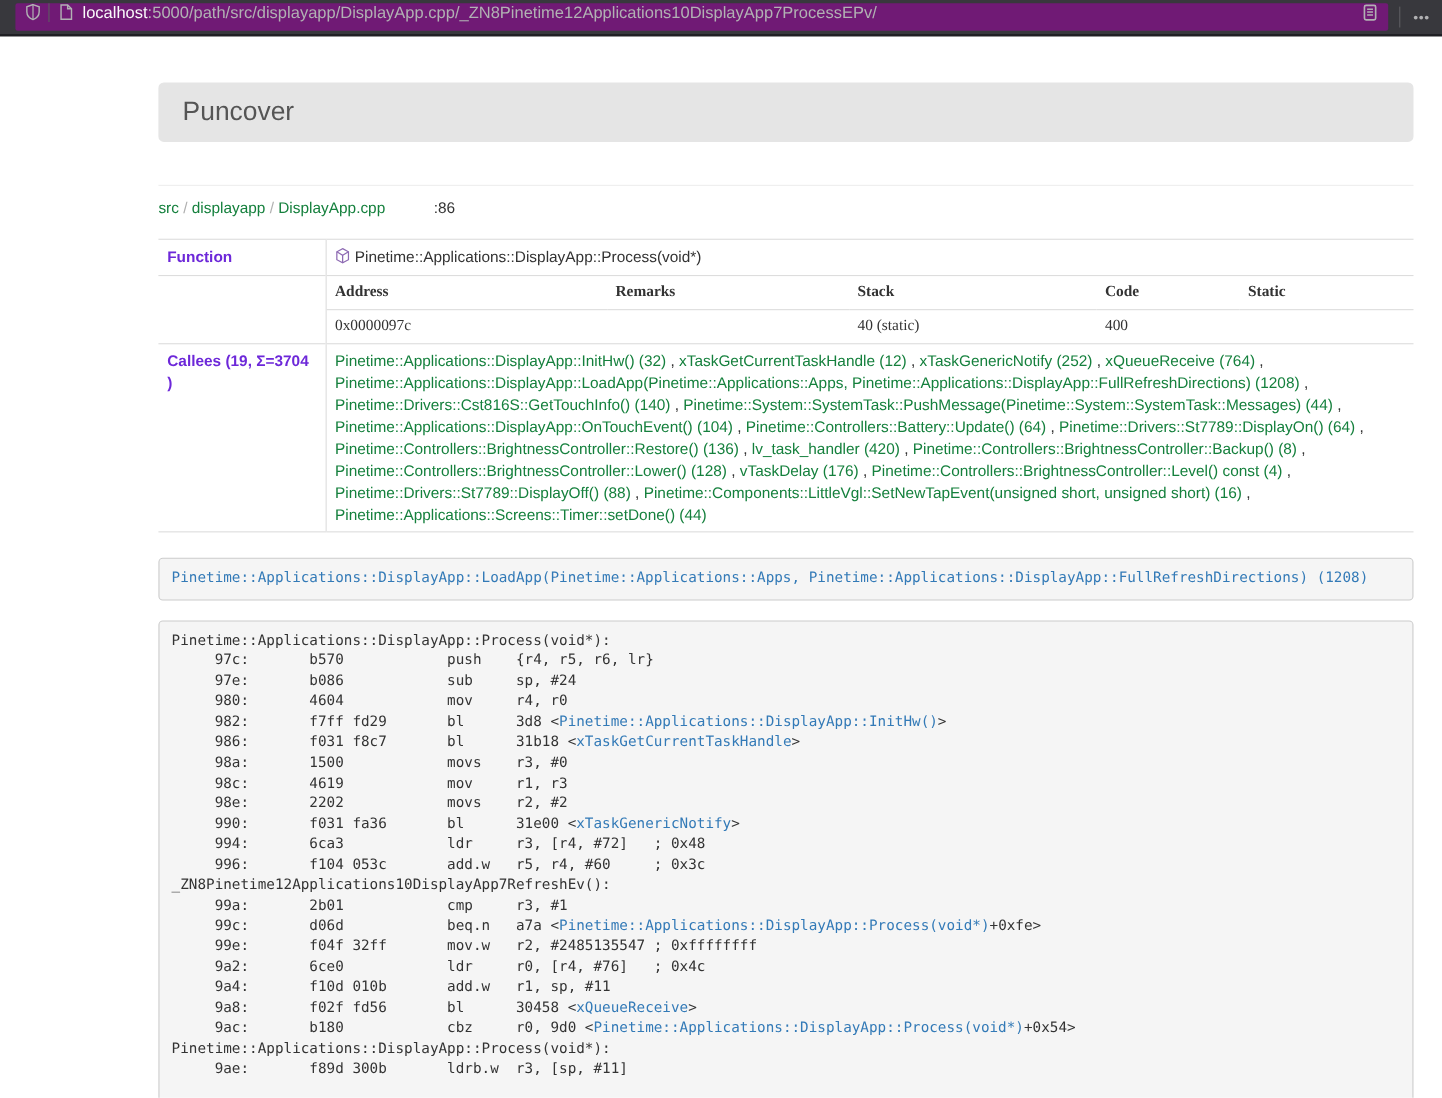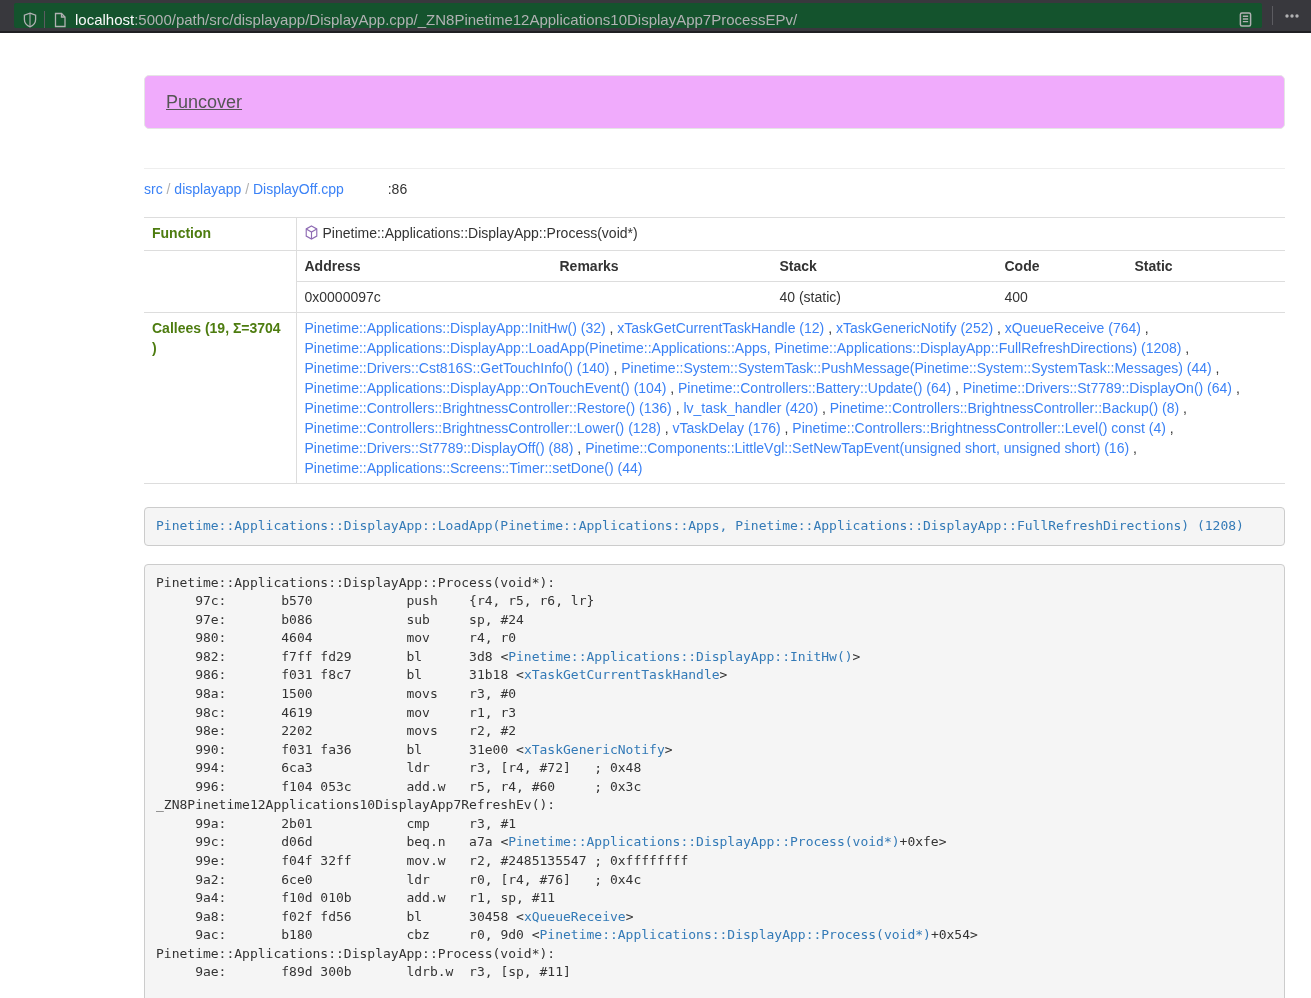--- a/index.html
+++ b/index.html
@@ -3,63 +3,63 @@
 <meta charset="utf-8">
 <style>
   * { box-sizing: border-box; }
   html, body { margin: 0; padding: 0; }
   body {
     width: 1311px; height: 998px; overflow: hidden;
     background: #fff;
     font-family: "Liberation Sans", sans-serif;
     font-size: 14px; color: #333;
   }
-  a { color: #3b82f6; text-decoration: none; }
+  a { color: #15803d; text-decoration: none; }
 
   
   .topbar {
     height: 33px; background: #38383d; border-bottom: 2px solid #1f1f23;
     display: flex; align-items: center; padding: 0 10px 0 14px;
   }
   .urlbar {
-    flex: 1; height: 25px; background: #14532d; border-radius: 2px;
-    display: flex; align-items: flex-end; padding: 0 8px; min-width: 0;
+    flex: 1; height: 25px; background: #701a75; border-radius: 2px;
+    display: flex; align-items: flex-start; padding: 0 8px; min-width: 0;
   }
   .urlbar .vsep { width: 1px; height: 17px; background: #5c5c61; margin: 0 8px 0 6px; }
   .url-text {
     flex: 1; white-space: nowrap; overflow: hidden;
     font-size: 15px; color: #b1b1b3; margin-left: 8px;
   }
   .url-text b { color: #f9f9fa; font-weight: normal; }
   .tb-icon { display: inline-flex; align-items: center; justify-content: center; flex: none; }
   .tb-sep2 { width: 1px; height: 19px; background: #5c5c61; margin: 0 10px; }
 
   
   .container { width: 1141px; margin-left: 144px; padding-top: 42px; }
   .jumbotron {
-    background: #f0abfc; border: 1px solid #e5e5e5; border-radius: 5px;
-    padding: 16px 21px; font-size: 18px; color: #555; line-height: 20px; text-decoration: underline;
+    background: #e5e5e5; border: 1px solid #e5e5e5; border-radius: 5px;
+    padding: 16px 21px; font-size: 24px; color: #555; line-height: 20px;
   }
   hr.rule { border: 0; border-top: 1px solid #eee; margin: 39px 0 0 0; }
   .breadcrumb { padding: 10px 0; line-height: 20px; }
   .bc-sep { color: #b0b0b0; }
   .bc-line { color: #333; padding-left: 44px; }
 
   
   table.tbl { width: 100%; border-collapse: collapse; margin-top: 8px; margin-bottom: 23px; }
   table.tbl > tbody > tr > th, table.tbl > tbody > tr > td {
     border-top: 1px solid #ddd; padding: 5px 8px; text-align: left;
     vertical-align: top; line-height: 20px; font-weight: normal;
   }
-  table.tbl > tbody > tr > th { width: 152px; font-weight: bold; color: #4d7c0f; }
+  table.tbl > tbody > tr > th { width: 152px; font-weight: bold; color: #6d28d9; }
   table.tbl > tbody > tr > td { border-left: 1px solid #ddd; }
   table.tbl > tbody > tr:last-child > th,
   table.tbl > tbody > tr:last-child > td { border-bottom: 1px solid #ddd; }
   td.nopad { padding: 0 !important; }
-  table.inner { width: 100%; border-collapse: collapse; }
+  table.inner { width: 100%; border-collapse: collapse; font-family: Liberation Serif, serif; }
   table.inner th, table.inner td {
     padding: 5px 8px; text-align: left; line-height: 20px; vertical-align: top;
   }
   table.inner th { font-weight: bold; border-bottom: 1px solid #ddd; }
   table.inner .c1 { width: 255px; } table.inner .c2 { width: 220px; margin-left: 44px; }
   table.inner .c3 { width: 225px; } table.inner .c4 { width: 130px; }
   .sym-icon { display: inline-block; vertical-align: -2px; margin-right: 5px; }
   .callee-sep { color: #333; }
 
   
@@ -109,21 +109,21 @@
 </div>
 
 <div class="container">
 
   <div class="jumbotron">
     <span>Puncover</span>
   </div>
 
   <hr class="rule">
 
-  <div class="breadcrumb" id="breadcrumb"><a href="#">src</a><span class="bc-sep"> / </span><a href="#">displayapp</a><span class="bc-sep"> / </span><a href="#">DisplayOff.cpp</a><span class="bc-line">:86</span></div>
+  <div class="breadcrumb" id="breadcrumb"><a href="#">src</a><span class="bc-sep"> / </span><a href="#">displayapp</a><span class="bc-sep"> / </span><a href="#">DisplayApp.cpp</a><span class="bc-line">:86</span></div>
 
   <table class="tbl">
     <tbody>
       <tr>
         <th>Function</th>
         <td>
           <span class="sym-icon">
             <svg width="13" height="15" viewBox="0 0 16 18">
                 <path d="M8 1 L14.5 4.6 V13.4 L8 17 L1.5 13.4 V4.6 Z" fill="none" stroke="#8e6bb3" stroke-width="1.4"></path>
                 <path d="M1.5 4.6 L8 8.4 L14.5 4.6 M8 8.4 V17" fill="none" stroke="#8e6bb3" stroke-width="1.4"></path>

